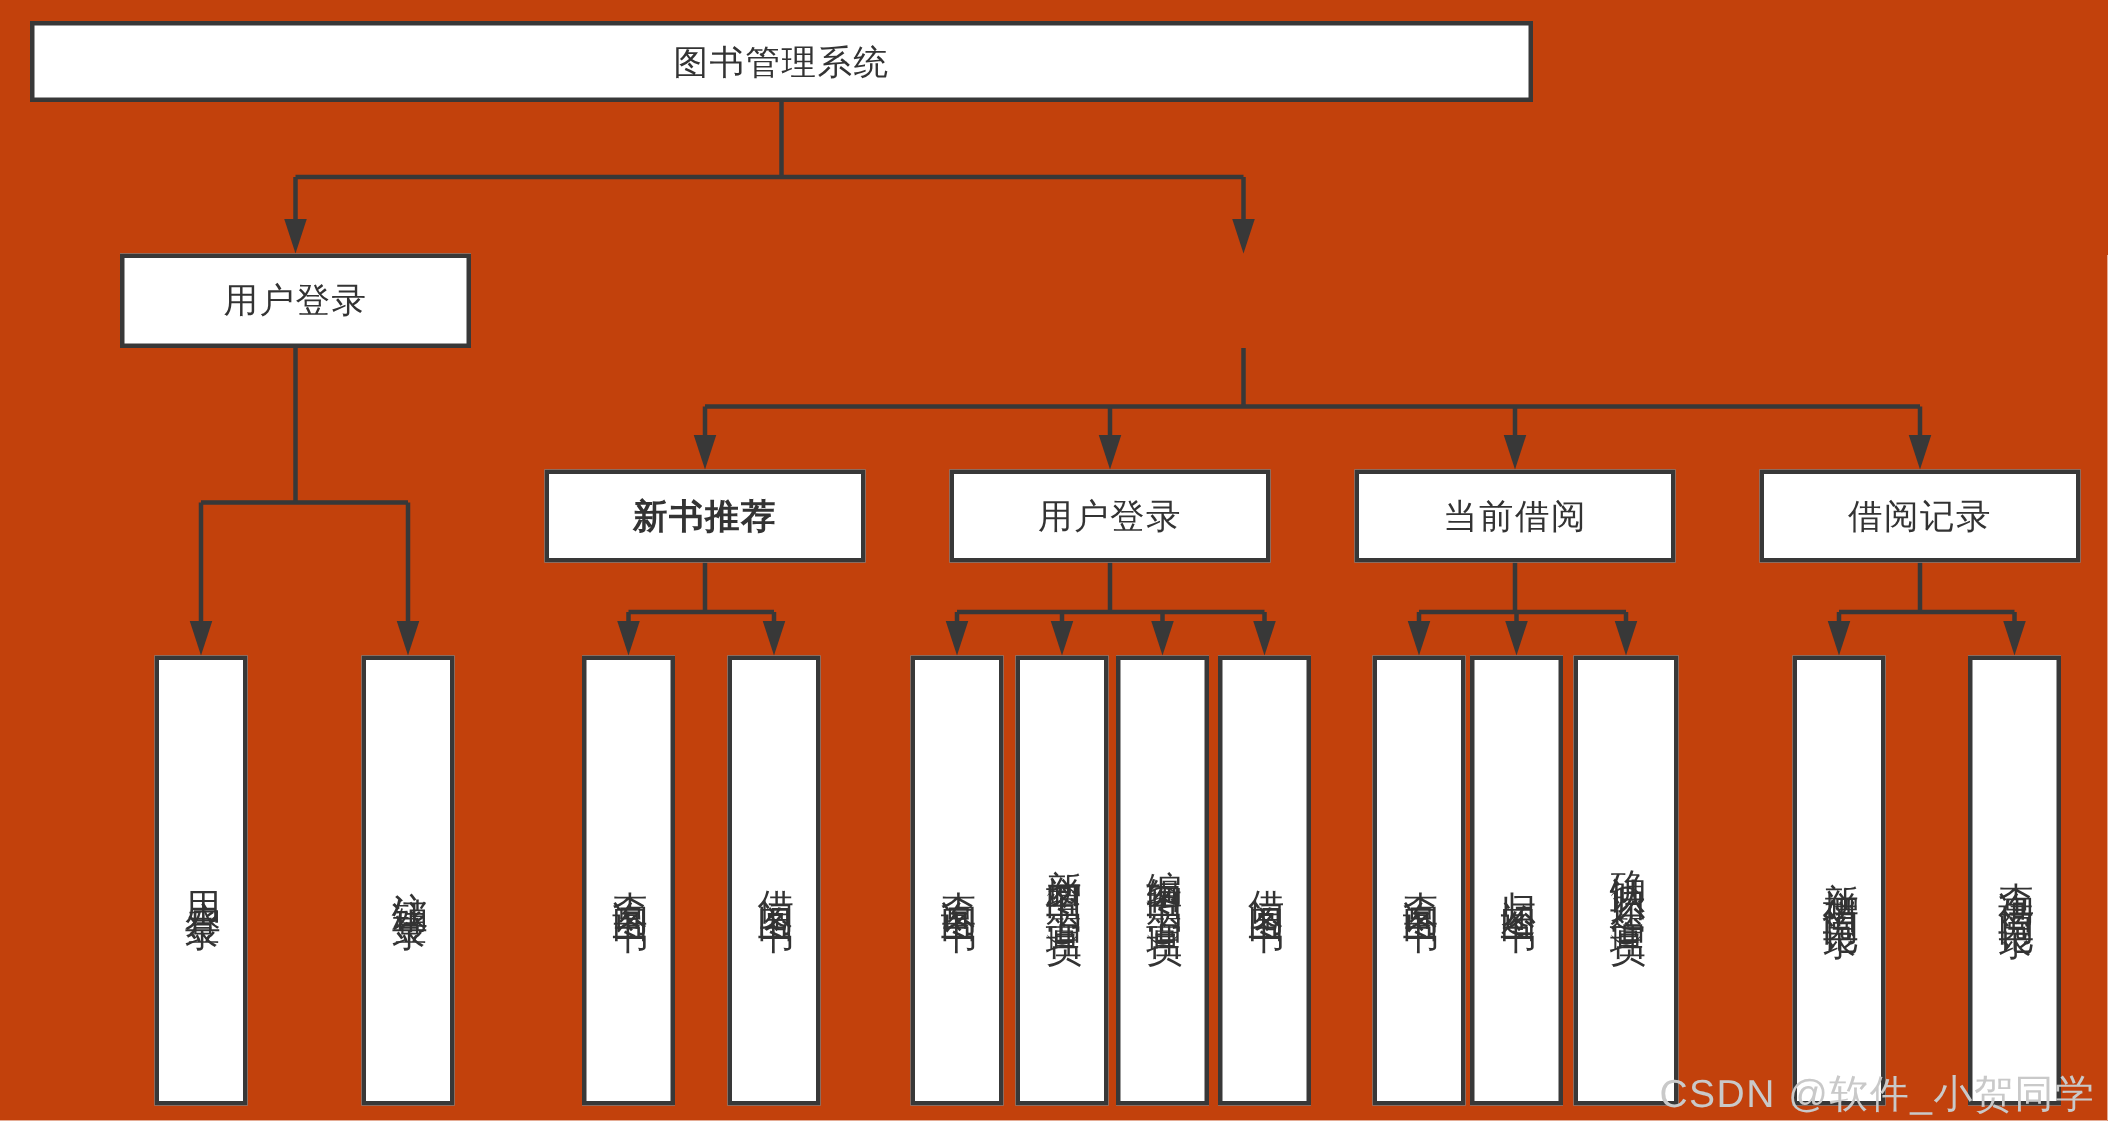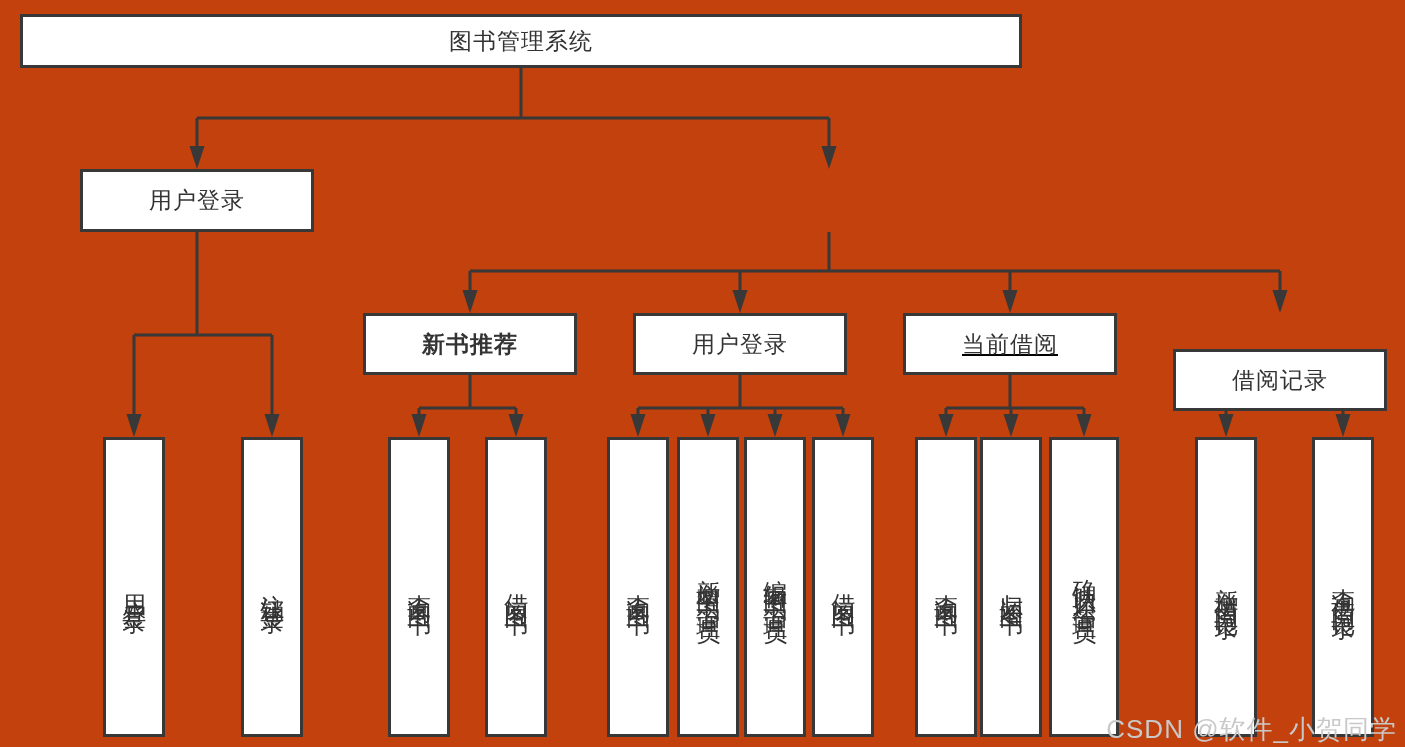--- a/index.html
+++ b/index.html
@@ -101,24 +101,24 @@
   <div class="box" style="left:80px; top:169px; width:234px; height:63px;">
     <span class="hlabel">用户登录</span>
   </div>
 
   <div class="box" style="left:363px; top:313px; width:214px; height:62px;font-weight:bold;">
     <span class="hlabel">新书推荐</span>
   </div>
   <div class="box" style="left:633px; top:313px; width:214px; height:62px;">
     <span class="hlabel">用户登录</span>
   </div>
-  <div class="box" style="left:903px; top:313px; width:214px; height:62px;text-decoration:underline;">
+  <div class="box" style="left:903px; top:313px; width:214px; height:62px;">
     <span class="hlabel">当前借阅</span>
   </div>
-  <div class="box" style="left:1173px; top:313px; width:214px; height:62px;margin-top:36px;">
+  <div class="box" style="left:1173px; top:313px; width:214px; height:62px;">
     <span class="hlabel">借阅记录</span>
   </div>
 
   <div class="box" style="left:103px; top:437px; width:62px; height:300px;">
     <span class="vlabel">用户登录</span>
   </div>
   <div class="box" style="left:241px; top:437px; width:62px; height:300px;">
     <span class="vlabel">注销登录</span>
   </div>
 

